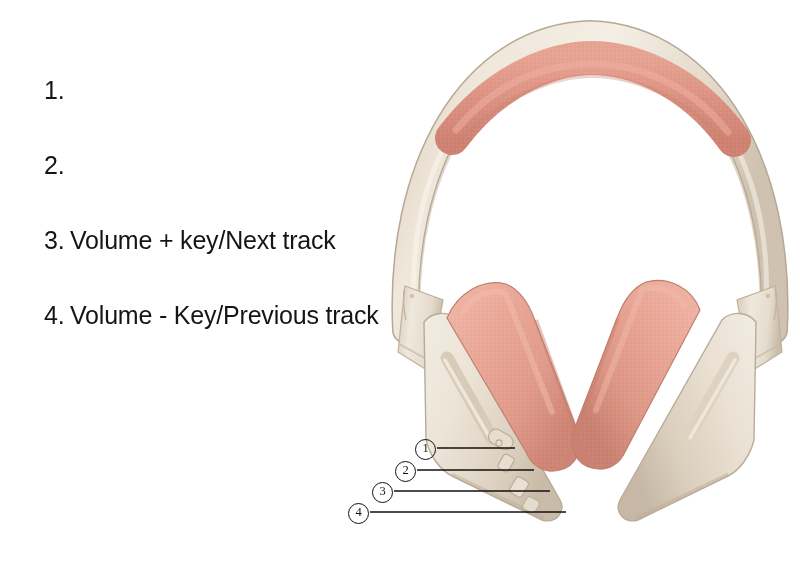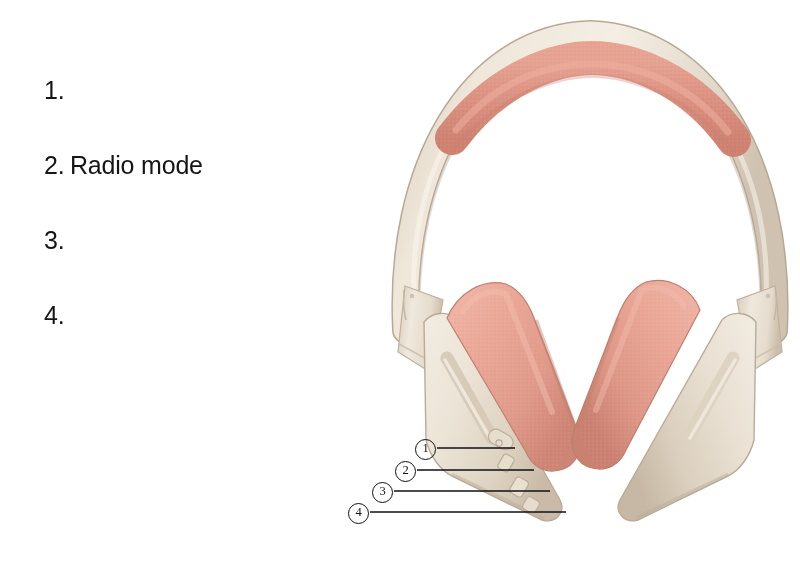--- a/index.html
+++ b/index.html
@@ -242,27 +242,28 @@
       <line x1="370" y1="512" x2="566" y2="512"></line>
     </g>
   </svg>
 
   <div id="feature-list">
     <div class="feature-row">
       <span class="feature-num">1.</span>
     </div>
     <div class="feature-row">
       <span class="feature-num">2.</span>
-      <span class="feature-label">Radio mode</span>
     </div>
     <div class="feature-row">
       <span class="feature-num">3.</span>
+      <span class="feature-label">Volume + key/Next track</span>
     </div>
     <div class="feature-row">
       <span class="feature-num">4.</span>
+      <span class="feature-label">Volume - Key/Previous track</span>
     </div>
   </div>
 
   <div class="callout-circle" style="left:415px;top:439px;">1</div>
   <div class="callout-circle" style="left:395px;top:461px;">2</div>
   <div class="callout-circle" style="left:372px;top:482px;">3</div>
   <div class="callout-circle" style="left:348px;top:503px;">4</div>
 
 </div>
 

